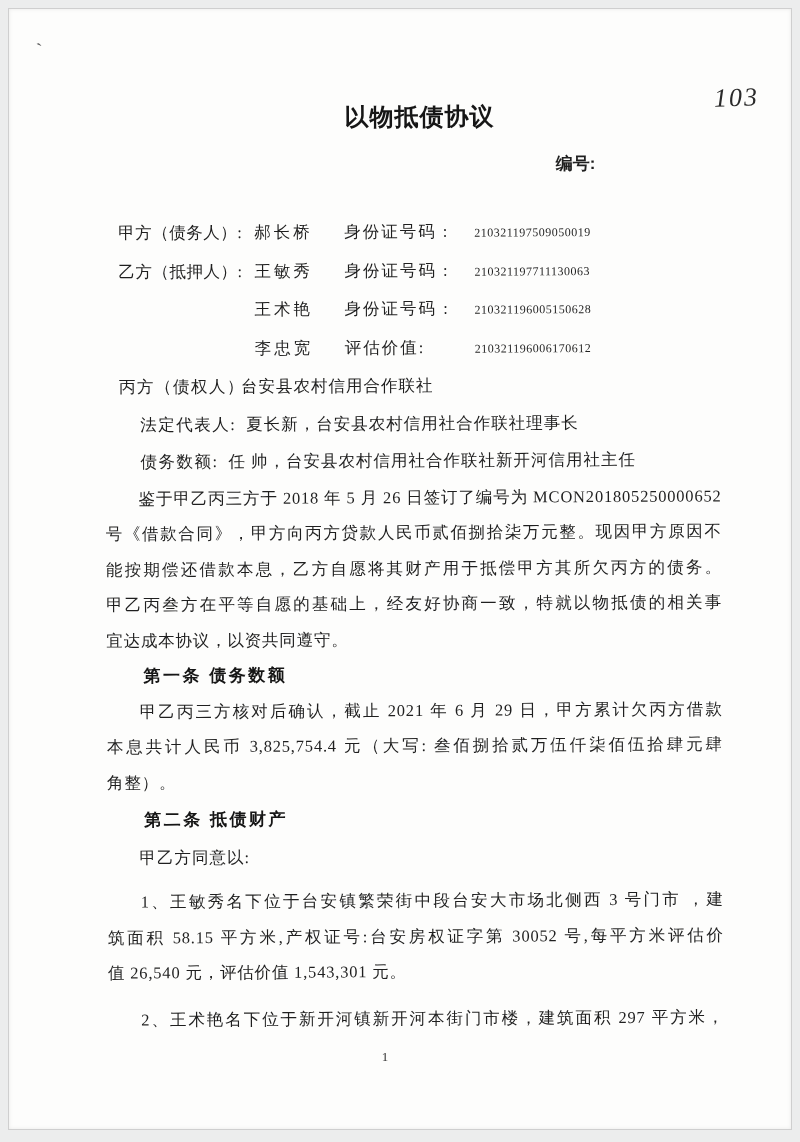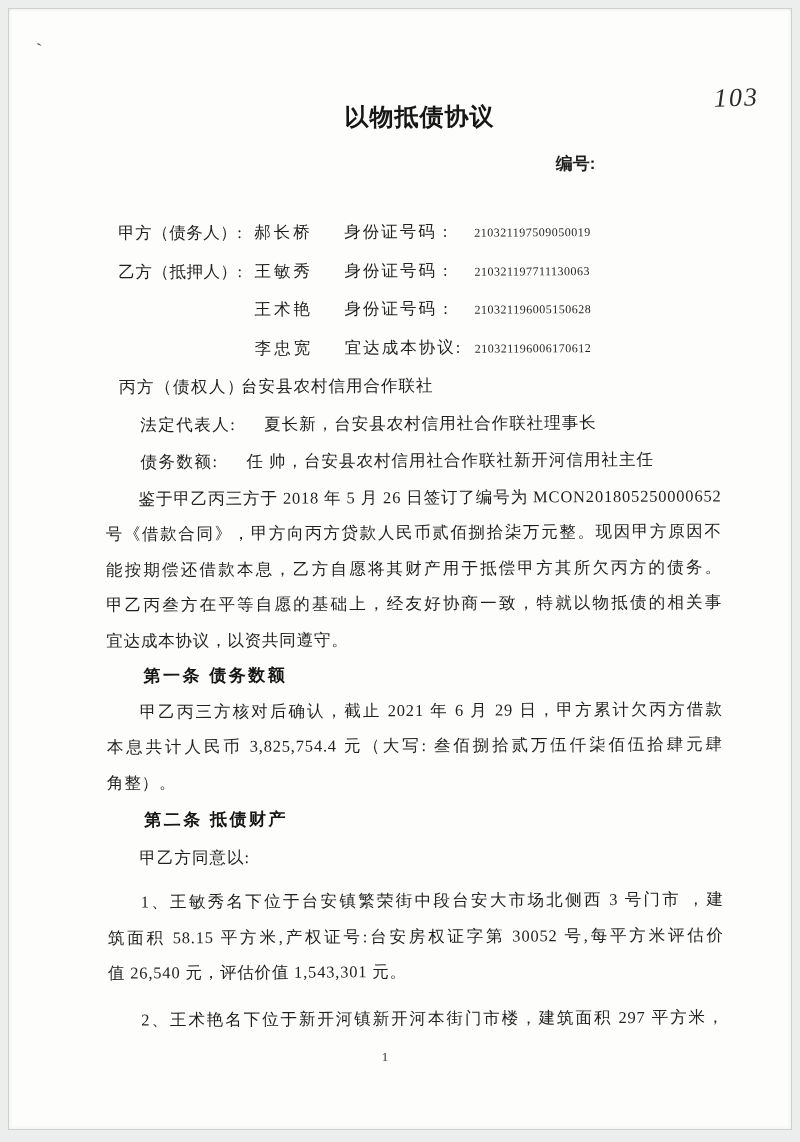--- a/index.html
+++ b/index.html
@@ -74,21 +74,21 @@
   .reps { }
   .rep-row {
     line-height: 37.5px;
     height: 37.5px;
     font-size: 16.5px;
     white-space: nowrap;
     letter-spacing: 1px;
   }
   .rep-row.creditor { padding-left: 14px; }
   .rep-row.legal, .rep-row.agent { padding-left: 35px; }
-  .rep-label { display: inline-block; margin-right: 28px; letter-spacing: 1.5px; }
+  .rep-label { display: inline-block; margin-right: 10px; letter-spacing: 1.5px; }
   .creditor .rep-label { width: 122px; margin-right: 0; }
   .para { }
   .line {
     font-size: 16.5px;
     line-height: 35.5px;
     height: 35.5px;
     letter-spacing: 0.8px;
     white-space: nowrap;
     overflow: hidden;
   }
@@ -149,21 +149,21 @@
       <div class="party-row">
         <span class="party-role">甲方（债务人）:</span><span class="party-name">郝长桥</span><span class="id-label">身份证号码 :</span><span class="id-number">210321197509050019</span>
       </div>
       <div class="party-row">
         <span class="party-role">乙方（抵押人）:</span><span class="party-name">王敏秀</span><span class="id-label">身份证号码 :</span><span class="id-number">210321197711130063</span>
       </div>
       <div class="party-row">
         <span class="party-role"></span><span class="party-name">王术艳</span><span class="id-label">身份证号码 :</span><span class="id-number">210321196005150628</span>
       </div>
       <div class="party-row">
-        <span class="party-role"></span><span class="party-name">李忠宽</span><span class="id-label">宜达成本协议:</span><span class="id-number">210321196006170612</span>
+        <span class="party-role"></span><span class="party-name">李忠宽</span><span class="id-label">评估价值:</span><span class="id-number">210321196006170612</span>
       </div>
     </div>
 
     <div class="reps">
       <div class="rep-row creditor">
         <span class="rep-label">丙方（债权人）:</span><span>台安县农村信用合作联社</span>
       </div>
       <div class="rep-row legal">
         <span class="rep-label">法定代表人:</span><span>夏长新，台安县农村信用社合作联社理事长</span>
       </div>

